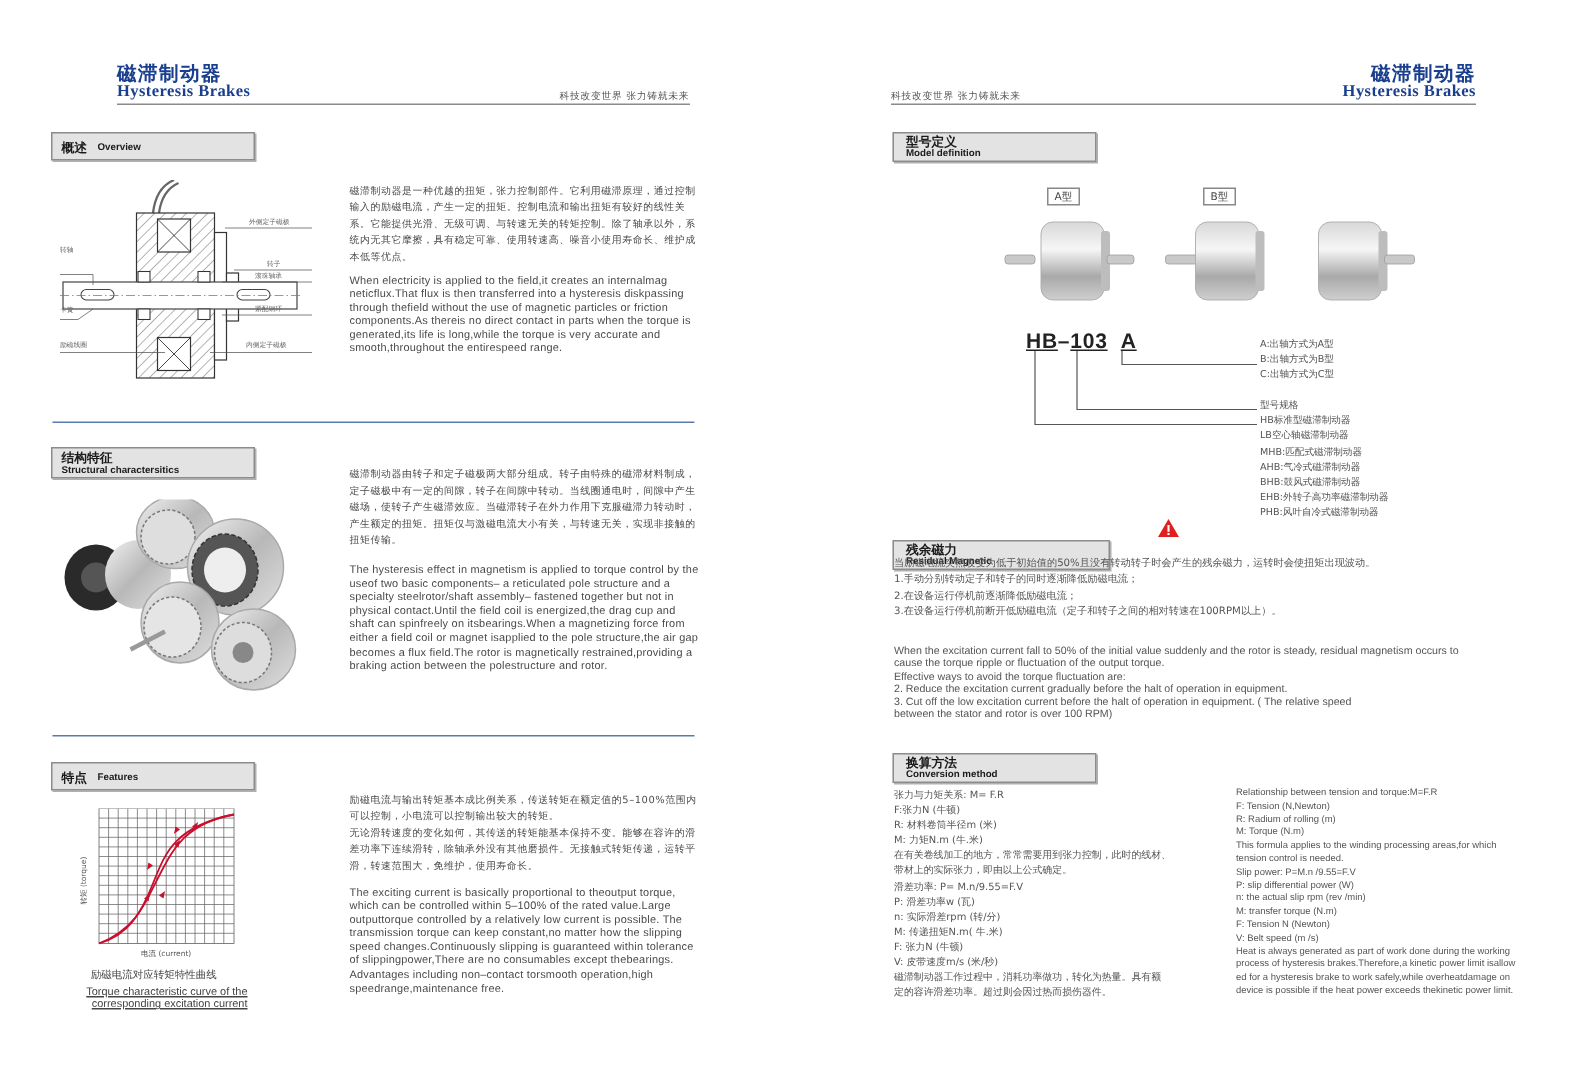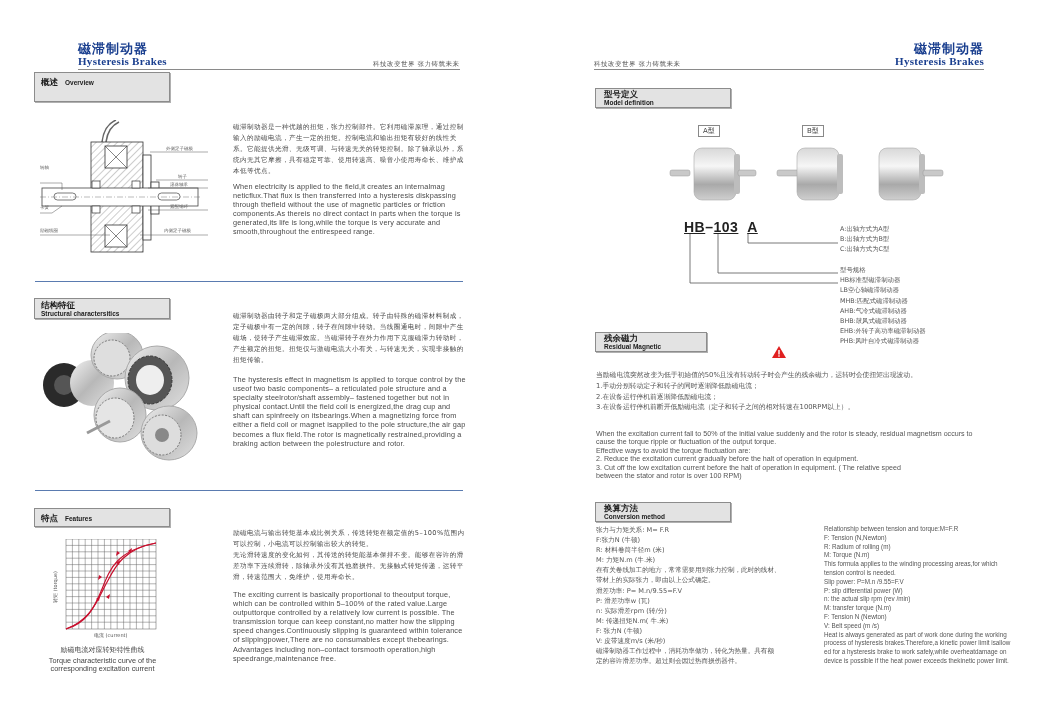--- a/index.html
+++ b/index.html
@@ -13,33 +13,33 @@
   .sec-cn { font-weight: bold; font-size: 8.5px; color: #1b1b1b; }
   .sec-en { font-family: "Liberation Sans", sans-serif; font-weight: bold; font-size: 6.5px; color: #1b1b1b; }
   .blue-line { position: absolute; height: 1px; background: #5a7bb0; }
   .para-cn { font-size: 6.6px; line-height: 11px; color: #4a4a4a; letter-spacing: 0.4px; }
   .para-en { font-family: "Liberation Sans", sans-serif; font-size: 7.3px; line-height: 9.1px; color: #4a4a4a; letter-spacing: 0.15px; }
   .small { font-family: "Liberation Sans", sans-serif; font-size: 6.4px; line-height: 10.2px; color: #555; }
   .small-cn { font-size: 6.4px; line-height: 10.2px; color: #555; }
   .type-label { position: absolute; border: 1px solid #888; font-size: 7px; padding: 0 4px; background: #fff; color: #444; }
   .motor { position: absolute; }
   .caption { font-size: 7px; color: #444; text-align: center; line-height: 9px; }
-  .caption-en { font-family: "Liberation Sans", sans-serif; font-size: 7.3px; color: #444; text-align: center; line-height: 9px; }
+  .caption-en { font-family: "Liberation Sans", sans-serif; font-size: 7.3px; color: #444; text-align: right; line-height: 9px; text-decoration: underline; }
   .list-line { white-space: nowrap; }
 </style>
 </head>
 <body>
 
 <div>
   <div class="abs brand-cn" style="left:78px;top:40px;">磁滞制动器</div>
   <div class="abs brand-en" style="left:78px;top:55px;">Hysteresis Brakes</div>
   <div class="abs slogan" style="left:373px;top:60px;">科技改变世界 张力铸就未来</div>
   <div class="abs rule" style="left:78px;top:69px;width:382px;"></div>
 
-  <div class="sec-box" style="left:34px;top:72px;width:136px;height:30px;">
+  <div class="sec-box" style="left:34px;top:88px;width:136px;height:19px;">
     <span class="sec-cn abs" style="left:6px;top:4px;">概述</span>
     <span class="sec-en abs" style="left:30px;top:6px;">Overview</span>
   </div>
 
   <svg class="abs" style="left:40px;top:120px;" width="170" height="140">
     <defs>
       <pattern id="hatch" width="5" height="5" patternUnits="userSpaceOnUse" patternTransform="rotate(45)">
         <line x1="0" y1="0" x2="0" y2="5" stroke="#555" stroke-width="0.6"></line>
       </pattern>
     </defs>
@@ -237,21 +237,21 @@
     <div class="list-line">型号规格</div>
     <div class="list-line">HB标准型磁滞制动器</div>
     <div class="list-line">LB空心轴磁滞制动器</div>
     <div class="list-line">MHB:匹配式磁滞制动器</div>
     <div class="list-line">AHB:气冷式磁滞制动器</div>
     <div class="list-line">BHB:鼓风式磁滞制动器</div>
     <div class="list-line">EHB:外转子高功率磁滞制动器</div>
     <div class="list-line">PHB:风叶自冷式磁滞制动器</div>
   </div>
 
-  <div class="sec-box" style="left:595px;top:332px;width:112px;height:20px;">
+  <div class="sec-box" style="left:595px;top:360px;width:145px;height:20px;">
     <span class="sec-cn abs" style="left:8px;top:0px;">残余磁力</span>
     <span class="sec-en abs" style="left:8px;top:10px;">Residual  Magnetic</span>
   </div>
   <svg class="abs" style="left:772px;top:346px;" width="14" height="12">
     <polygon points="7,0 14,12 0,12" fill="#e02020"></polygon>
     <rect x="6.3" y="4" width="1.4" height="4.5" fill="#fff"></rect>
     <rect x="6.3" y="9.3" width="1.4" height="1.4" fill="#fff"></rect>
   </svg>
 
   <div class="abs small-cn" style="left:596px;top:370px;font-size:6.8px;line-height:10.8px;">

